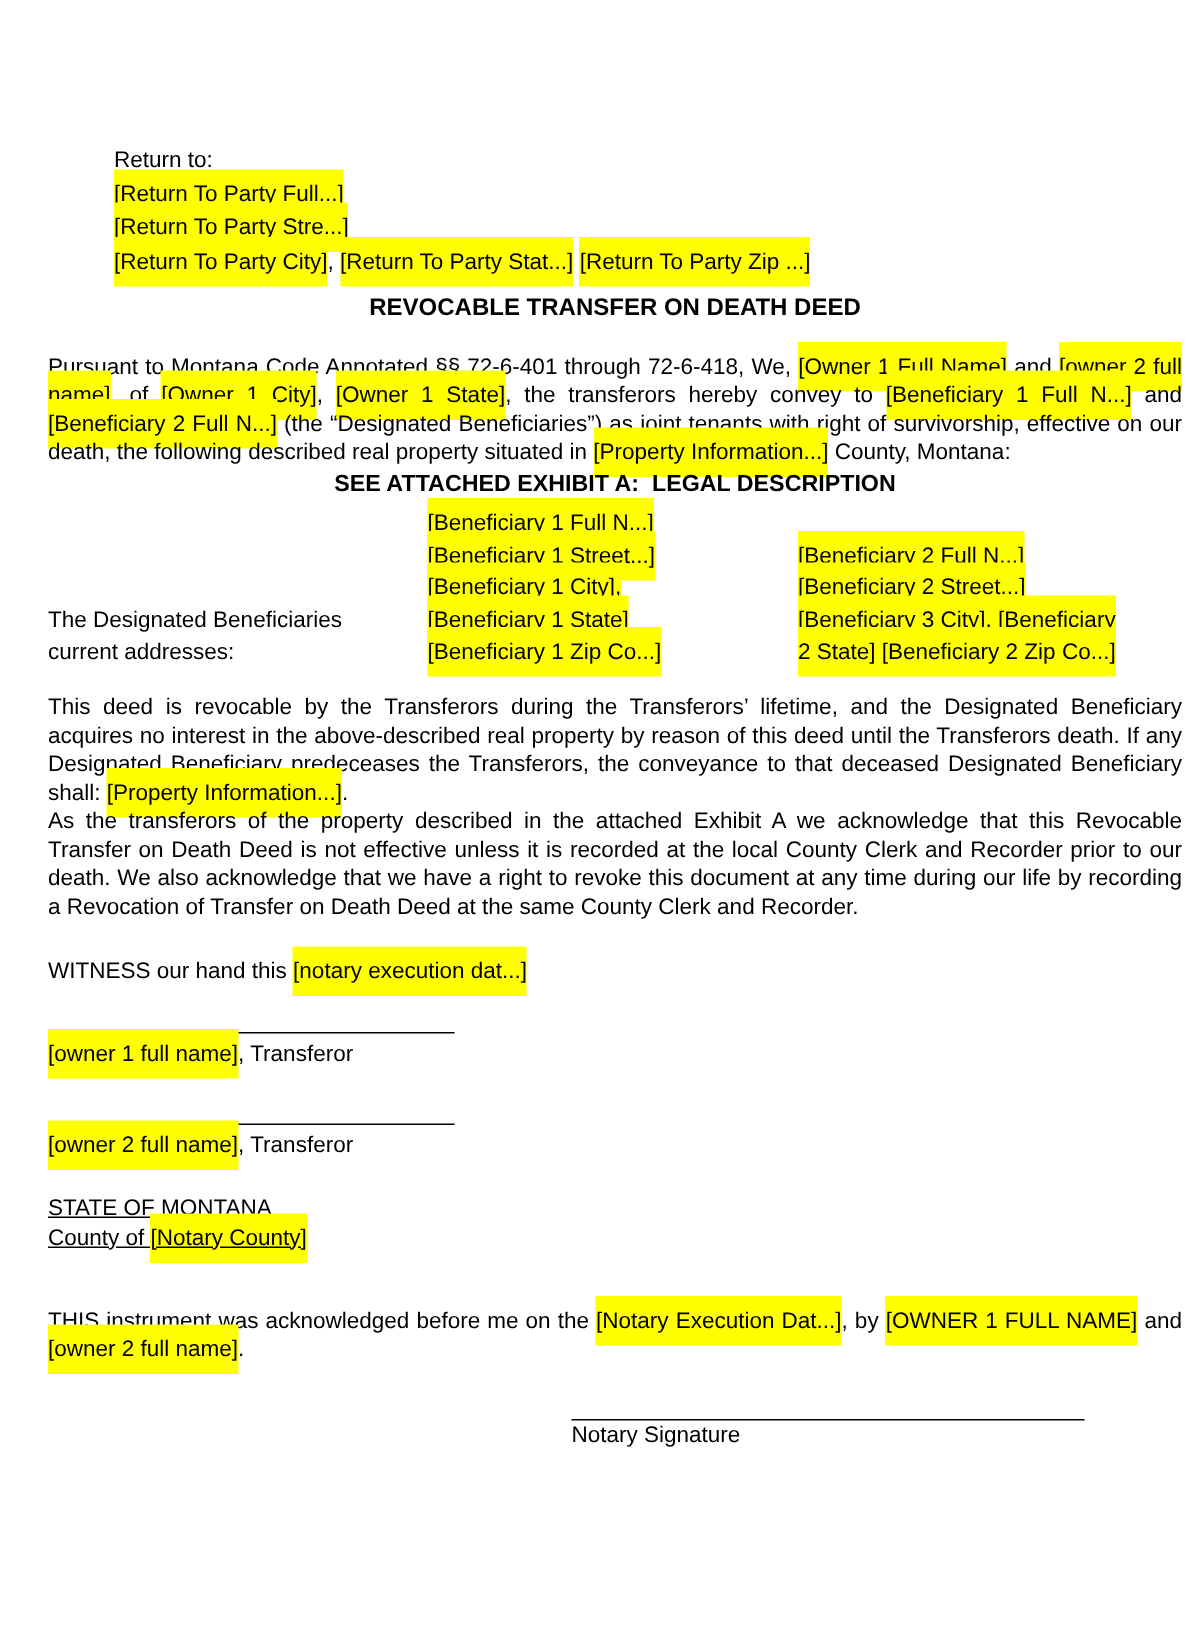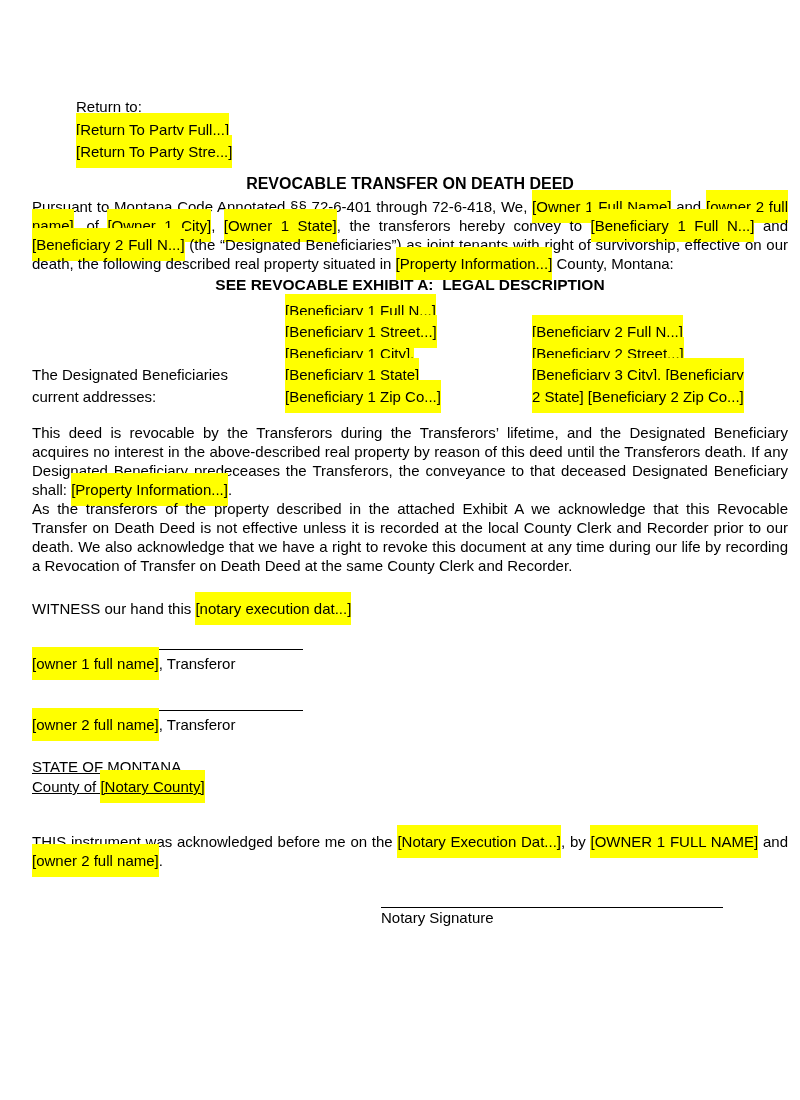--- a/index.html
+++ b/index.html
@@ -16,21 +16,21 @@
     color: #000000;
   }
   p { margin: 0; }
   .hl { background: var(--hl, #ffff00); padding: 8px 0; }
   .return-block p { line-height: 22.5px; margin-left: 44px; }
   .doc-title {
     text-align: center;
     font-weight: bold;
     font-size: 16px;
     margin-top: 10px;
-    margin-bottom: 4px;
+    margin-bottom: 20px;
   }
   .para { text-align: justify; }
   .exhibit {
     text-align: center;
     font-weight: bold;
     font-size: 15.5px;
     white-space: pre-wrap;
     margin-top: 2px;
     margin-bottom: 6px;
   }
@@ -58,27 +58,28 @@
 </style>
 </head>
 <body>
 
 <div class="page">
 
   <div class="return-block">
     <p>Return to:</p>
     <p><span class="hl">[Return To Party Full...]</span></p>
     <p><span class="hl">[Return To Party Stre...]</span></p>
+    <p><span class="hl">[Return To Party City]</span><span>, </span><span class="hl">[Return To Party Stat...]</span><span> </span><span class="hl">[Return To Party Zip ...]</span></p>
   </div>
 
   <p class="doc-title">REVOCABLE TRANSFER ON DEATH DEED</p>
 
   <p class="para"><span>Pursuant to Montana Code Annotated §§ 72-6-401 through 72-6-418, We, </span><span class="hl">[Owner 1 Full Name]</span><span> and </span><span class="hl">[owner 2 full name]</span><span>, of </span><span class="hl">[Owner 1 City]</span><span>, </span><span class="hl">[Owner 1 State]</span><span>, the transferors hereby convey to </span><span class="hl">[Beneficiary 1 Full N...]</span><span> and </span><span class="hl">[Beneficiary 2 Full N...]</span><span> (the “Designated Beneficiaries”) as joint tenants with right of survivorship, effective on our death, the following described real property situated in </span><span class="hl">[Property Information...]</span><span> County, Montana:</span></p>
 
-  <p class="exhibit">SEE REVOCABLE EXHIBIT A:  LEGAL DESCRIPTION</p>
+  <p class="exhibit">SEE ATTACHED EXHIBIT A:  LEGAL DESCRIPTION</p>
 
   <div class="addr">
     <div class="addr-label">
       <p>The Designated Beneficiaries</p>
       <p>current addresses:</p>
     </div>
     <div class="addr-col1">
       <p><span class="hl">[Beneficiary 1 Full N...]</span></p>
       <p><span class="hl">[Beneficiary 1 Street...]</span></p>
       <p><span class="hl">[Beneficiary 1 City],</span></p>

